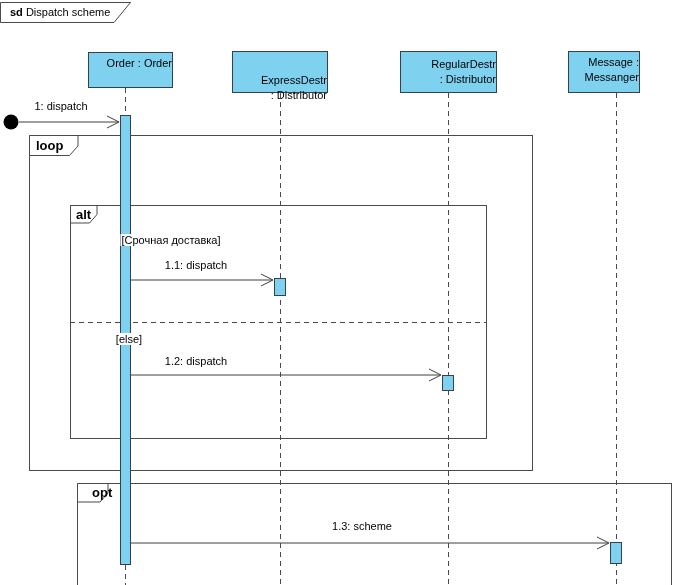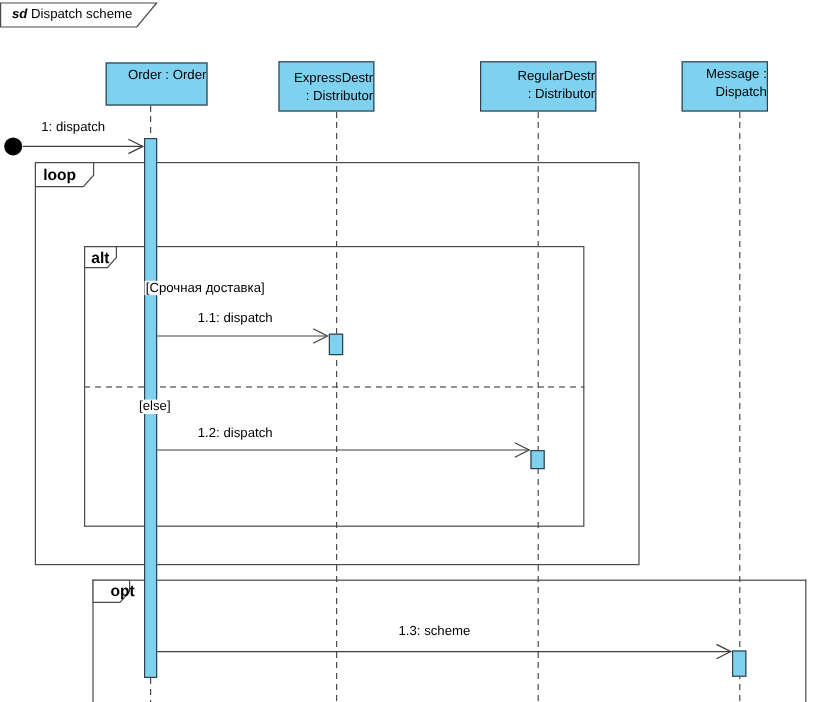--- a/index.html
+++ b/index.html
@@ -25,21 +25,21 @@
     background:repeating-linear-gradient(180deg,var(--frame-line) 0 5px,transparent 5px 9px);}
   .head{position:absolute;background:var(--lifeline-fill);border:1px solid var(--lifeline-border);
     box-sizing:border-box;text-align:right;font-size:11px;line-height:15px;z-index:2;}
   .activation{position:absolute;background:var(--lifeline-fill);border:1px solid var(--lifeline-border);
     box-sizing:border-box;z-index:3;}
   .op-label{position:absolute;font-size:13px;font-weight:bold;z-index:2;white-space:nowrap;}
   .guard{position:absolute;font-size:11px;white-space:nowrap;transform:translateX(-50%);
     background:var(--background);padding:0 1px;z-index:6;}
   .msg-label{position:absolute;font-size:11px;white-space:nowrap;transform:translateX(-50%);z-index:6;}
   .tab-label{position:absolute;left:10px;top:6px;font-size:11px;z-index:2;white-space:nowrap;}
-  .tab-label .kw{font-weight:bold;font-style:italic;}
+  .tab-label .kw{font-weight:bold;}
   svg.overlay{position:absolute;left:0;top:0;z-index:5;pointer-events:none;}
   .tabshape,.pent{fill:var(--background);stroke:var(--frame-line);stroke-width:1;}
   .mline{stroke:var(--message-line);stroke-width:1;}
   .mhead{stroke:var(--message-line);stroke-width:1;fill:none;}
   .inode{fill:#000;}
 </style>
 </head>
 <body>
 
 <div id="canvas">
@@ -74,31 +74,31 @@
   <div class="op-label" style="left:76px;top:207px">alt</div>
 
   <svg class="abs" style="left:77px;top:483px;z-index:2" width="34" height="21">
     <path class="pent" d="M0.5,0.5 H31 V10 L23,19 H0.5 Z"></path>
   </svg>
   <div class="op-label" style="left:92px;top:485px">opt</div>
 
   <div class="head" style="left:88px;top:52px;width:85px;height:36px;padding-top:3px">
     <div>Order : Order</div>
   </div>
-  <div class="head" style="left:232px;top:51px;width:80px;height:42px;padding-top:6px">
+  <div class="head" style="left:232px;top:51px;width:96px;height:42px;padding-top:21px">
     <div>ExpressDestr</div>
     <div>: Distributor</div>
   </div>
   <div class="head" style="left:400px;top:51px;width:97px;height:42px;padding-top:5px">
     <div>RegularDestr</div>
     <div>: Distributor</div>
   </div>
   <div class="head" style="left:568px;top:51px;width:72px;height:42px;padding-top:3px">
     <div>Message :</div>
-    <div>Dispatch</div>
+    <div>Messanger</div>
   </div>
 
   <div class="activation" style="left:120px;top:115px;width:11px;height:450px;z-index:2"></div>
   <div class="activation" style="left:274px;top:278px;width:12px;height:18px"></div>
   <div class="activation" style="left:442px;top:375px;width:12px;height:16px"></div>
   <div class="activation" style="left:610px;top:542px;width:12px;height:22px"></div>
 
   <svg class="overlay" width="680" height="585">
     <g>
       <circle class="inode" cx="11" cy="122" r="7.5"></circle>

